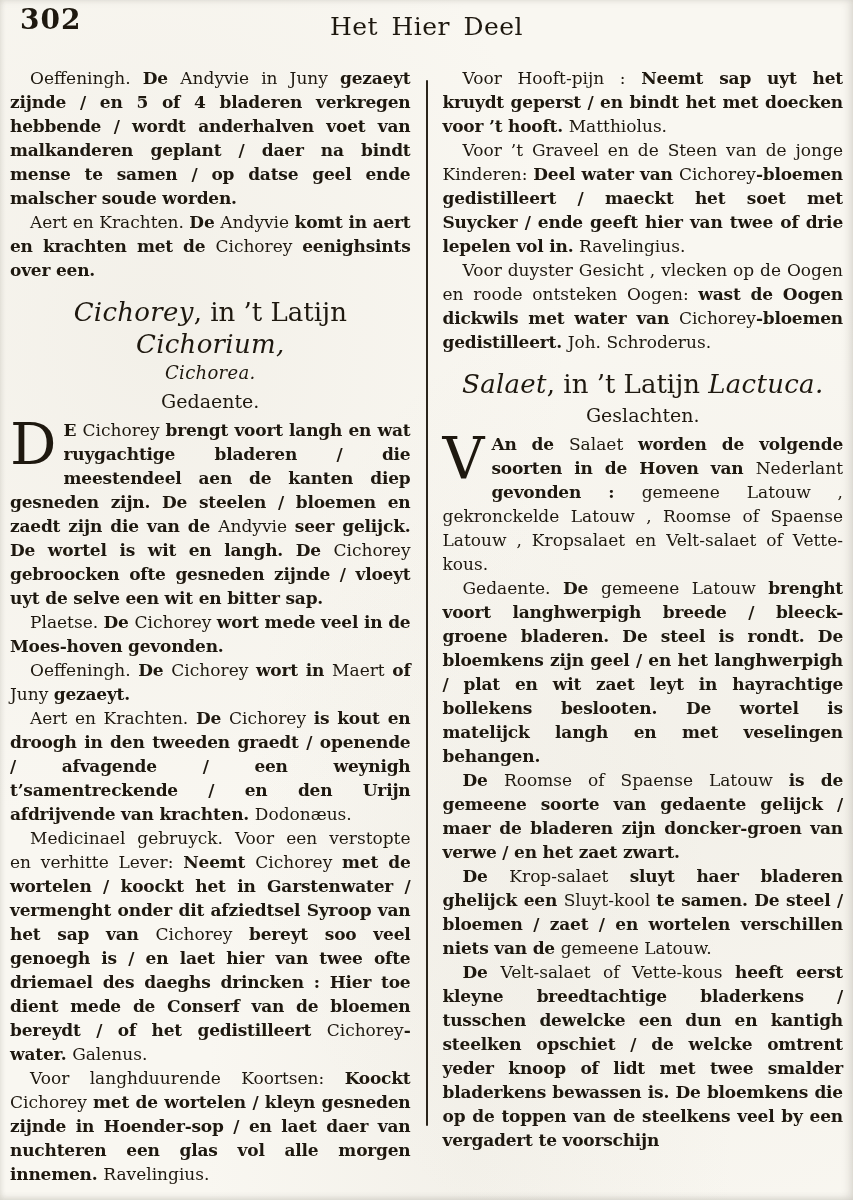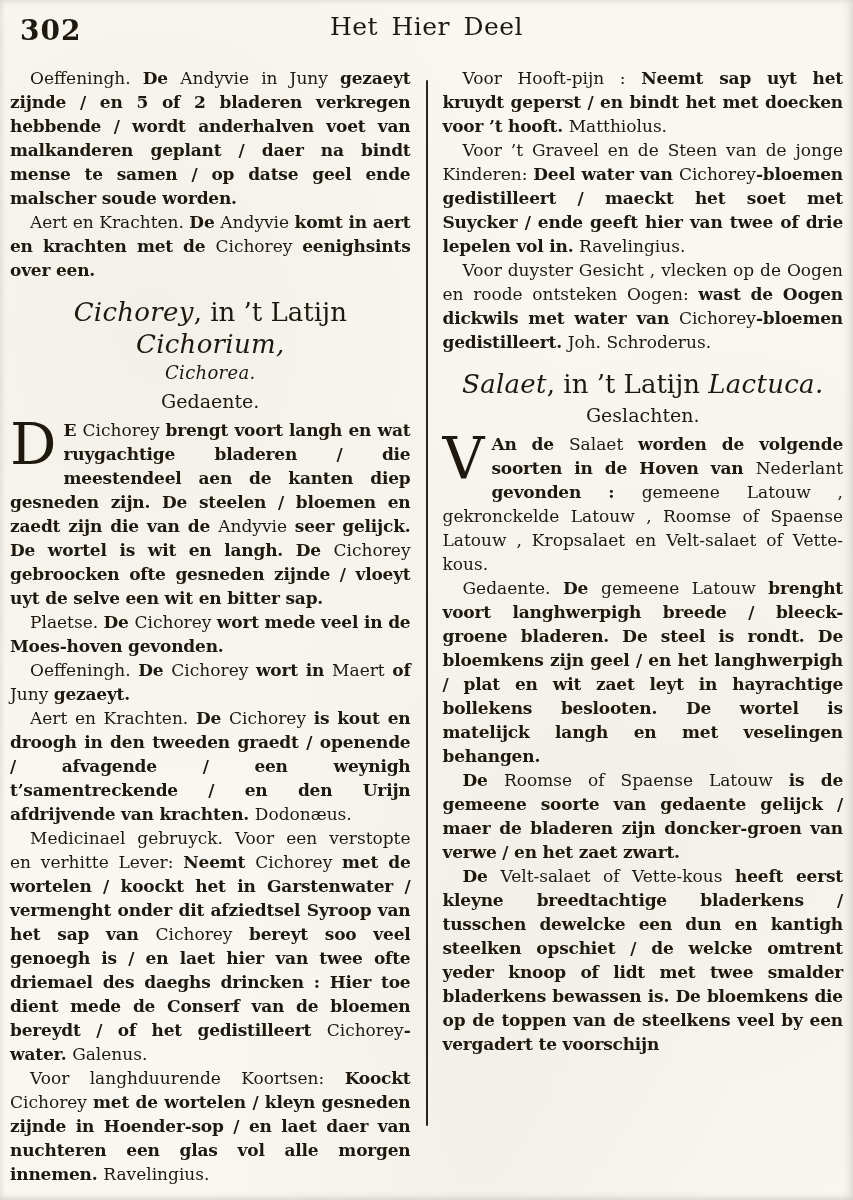--- a/index.html
+++ b/index.html
@@ -14,21 +14,21 @@
     font-family: "DejaVu Serif", serif;
     background:
       radial-gradient(ellipse at 18% 28%, rgba(205,198,182,0.14), transparent 42%),
       radial-gradient(ellipse at 82% 65%, rgba(196,190,174,0.12), transparent 46%),
       radial-gradient(ellipse at 55% 95%, rgba(190,184,168,0.10), transparent 40%),
       #f9f7f1;
     box-shadow: inset -4px 0 8px rgba(40,34,24,0.10), inset 0 -3px 6px rgba(40,34,24,0.06), inset 2px 0 5px rgba(40,34,24,0.05);
   }
   .header { position: relative; height: 50px; padding-top: 12px; }
   .page-number {
-    position: absolute; left: 20px; top: 14px;
+    position: absolute; left: 20px; top: 3px;
     font-size: 28px; font-weight: 700; letter-spacing: 1px;
   }
   .running-title {
     text-align: center; font-size: 25px; font-weight: 500;
     letter-spacing: 0.5px; word-spacing: 5px;
   }
   .columns { position: relative; display: flex; margin-top: 4px; padding: 0 4px; }
   .col { width: 50%; box-sizing: border-box; font-size: 17px; line-height: 24px; }
   .col-left  { padding: 0 16px 0 6px; }
   .col-right { padding: 0 6px 0 16px; }
@@ -54,21 +54,21 @@
 </head>
 <body>
 
 <div class="page">
   <div class="header">
     <span class="page-number">302</span>
     <div class="running-title">Het Hier Deel</div>
   </div>
   <div class="columns">
     <div class="col col-left">
-        <div class="block para"><span class="seg ro">Oeffeningh. </span><span class="seg bl">De </span><span class="seg ro">Andyvie in Juny </span><span class="seg bl">gezaeyt zijnde / en 5 of 2 bladeren verkregen hebbende / wordt anderhalven voet van malkanderen geplant / daer na bindt mense te samen / op datse geel ende malscher soude worden.</span></div>
+        <div class="block para"><span class="seg ro">Oeffeningh. </span><span class="seg bl">De </span><span class="seg ro">Andyvie in Juny </span><span class="seg bl">gezaeyt zijnde / en 5 of 4 bladeren verkregen hebbende / wordt anderhalven voet van malkanderen geplant / daer na bindt mense te samen / op datse geel ende malscher soude worden.</span></div>
         <div class="block para"><span class="seg ro">Aert en Krachten. </span><span class="seg bl">De </span><span class="seg ro">Andyvie </span><span class="seg bl">komt in aert en krachten met de </span><span class="seg ro">Cichorey </span><span class="seg bl">eenighsints over een.</span></div>
         <div class="block heading"><span class="seg it">Cichorey</span><span class="seg ro">, in ’t Latijn </span><span class="seg it">Cichorium,</span></div>
         <div class="block heading_sub"><span class="seg it">Cichorea.</span></div>
         <div class="block section_label"><span class="seg ro">Gedaente.</span></div>
         <div class="block dropcap_para"><span class="dropcap">D</span><span class="seg bl">E </span><span class="seg ro">Cichorey </span><span class="seg bl">brengt voort langh en wat ruygachtige bladeren / die meestendeel aen de kanten diep gesneden zijn. De steelen / bloemen en zaedt zijn die van de </span><span class="seg ro">Andyvie </span><span class="seg bl">seer gelijck. De wortel is wit en langh. De </span><span class="seg ro">Cichorey </span><span class="seg bl">gebroocken ofte gesneden zijnde / vloeyt uyt de selve een wit en bitter sap.</span></div>
         <div class="block para"><span class="seg ro">Plaetse. </span><span class="seg bl">De </span><span class="seg ro">Cichorey </span><span class="seg bl">wort mede veel in de Moes-hoven gevonden.</span></div>
         <div class="block para"><span class="seg ro">Oeffeningh. </span><span class="seg bl">De </span><span class="seg ro">Cichorey </span><span class="seg bl">wort in </span><span class="seg ro">Maert </span><span class="seg bl">of </span><span class="seg ro">Juny </span><span class="seg bl">gezaeyt.</span></div>
         <div class="block para"><span class="seg ro">Aert en Krachten. </span><span class="seg bl">De </span><span class="seg ro">Cichorey </span><span class="seg bl">is kout en droogh in den tweeden graedt / openende / afvagende / een weynigh t’samentreckende / en den Urijn afdrijvende van krachten. </span><span class="seg ro">Dodonæus.</span></div>
         <div class="block para"><span class="seg ro">Medicinael gebruyck. Voor een verstopte en verhitte Lever: </span><span class="seg bl">Neemt </span><span class="seg ro">Cichorey </span><span class="seg bl">met de wortelen / koockt het in Garstenwater / vermenght onder dit afziedtsel Syroop van het sap van </span><span class="seg ro">Cichorey </span><span class="seg bl">bereyt soo veel genoegh is / en laet hier van twee ofte driemael des daeghs drincken : Hier toe dient mede de Conserf van de bloemen bereydt / of het gedistilleert </span><span class="seg ro">Cichorey</span><span class="seg bl">-water. </span><span class="seg ro">Galenus.</span></div>
         <div class="block para"><span class="seg ro">Voor langhduurende Koortsen: </span><span class="seg bl">Koockt </span><span class="seg ro">Cichorey </span><span class="seg bl">met de wortelen / kleyn gesneden zijnde in Hoender-sop / en laet daer van nuchteren een glas vol alle morgen innemen. </span><span class="seg ro">Ravelingius.</span></div>
@@ -76,16 +76,17 @@
     <div class="divider"></div>
     <div class="col col-right">
         <div class="block para"><span class="seg ro">Voor Hooft-pijn : </span><span class="seg bl">Neemt sap uyt het kruydt geperst / en bindt het met doecken voor ’t hooft. </span><span class="seg ro">Matthiolus.</span></div>
         <div class="block para"><span class="seg ro">Voor ’t Graveel en de Steen van de jonge Kinderen: </span><span class="seg bl">Deel water van </span><span class="seg ro">Cichorey</span><span class="seg bl">-bloemen gedistilleert / maeckt het soet met Suycker / ende geeft hier van twee of drie lepelen vol in. </span><span class="seg ro">Ravelingius.</span></div>
         <div class="block para"><span class="seg ro">Voor duyster Gesicht , vlecken op de Oogen en roode ontsteken Oogen: </span><span class="seg bl">wast de Oogen dickwils met water van </span><span class="seg ro">Cichorey</span><span class="seg bl">-bloemen gedistilleert. </span><span class="seg ro">Joh. Schroderus.</span></div>
         <div class="block heading"><span class="seg it">Salaet</span><span class="seg ro">, in ’t Latijn </span><span class="seg it">Lactuca.</span></div>
         <div class="block section_label"><span class="seg ro">Geslachten.</span></div>
         <div class="block dropcap_para"><span class="dropcap">V</span><span class="seg bl">An de </span><span class="seg ro">Salaet </span><span class="seg bl">worden de volgende soorten in de Hoven van </span><span class="seg ro">Nederlant </span><span class="seg bl">gevonden : </span><span class="seg ro">gemeene Latouw , gekronckelde Latouw , Roomse of Spaense Latouw , Kropsalaet en Velt-salaet of Vette-kous.</span></div>
         <div class="block para"><span class="seg ro">Gedaente. </span><span class="seg bl">De </span><span class="seg ro">gemeene Latouw </span><span class="seg bl">brenght voort langhwerpigh breede / bleeck-groene bladeren. De steel is rondt. De bloemkens zijn geel / en het langhwerpigh / plat en wit zaet leyt in hayrachtige bollekens beslooten. De wortel is matelijck langh en met veselingen behangen.</span></div>
         <div class="block para"><span class="seg bl">De </span><span class="seg ro">Roomse of Spaense Latouw </span><span class="seg bl">is de gemeene soorte van gedaente gelijck / maer de bladeren zijn doncker-groen van verwe / en het zaet zwart.</span></div>
+        <div class="block para"><span class="seg bl">De </span><span class="seg ro">Krop-salaet </span><span class="seg bl">sluyt haer bladeren ghelijck een </span><span class="seg ro">Sluyt-kool </span><span class="seg bl">te samen. De steel / bloemen / zaet / en wortelen verschillen niets van de </span><span class="seg ro">gemeene Latouw.</span></div>
         <div class="block para"><span class="seg bl">De </span><span class="seg ro">Velt-salaet of Vette-kous </span><span class="seg bl">heeft eerst kleyne breedtachtige bladerkens / tusschen dewelcke een dun en kantigh steelken opschiet / de welcke omtrent yeder knoop of lidt met twee smalder bladerkens bewassen is. De bloemkens die op de toppen van de steelkens veel by een vergadert te voorschijn</span></div>
       </div>
   </div>
 </div>
 
 </body></html>

